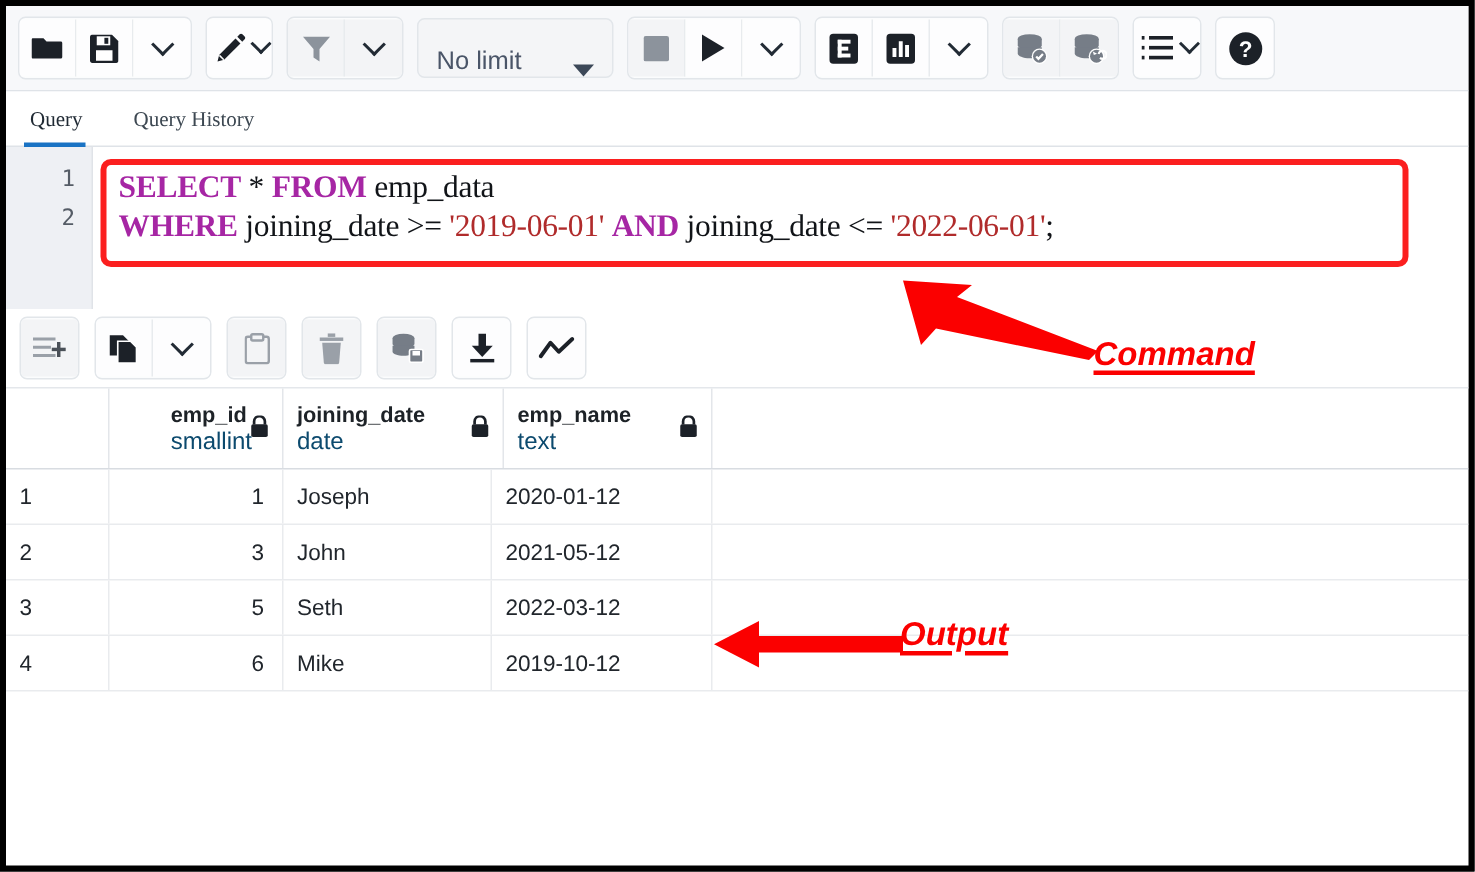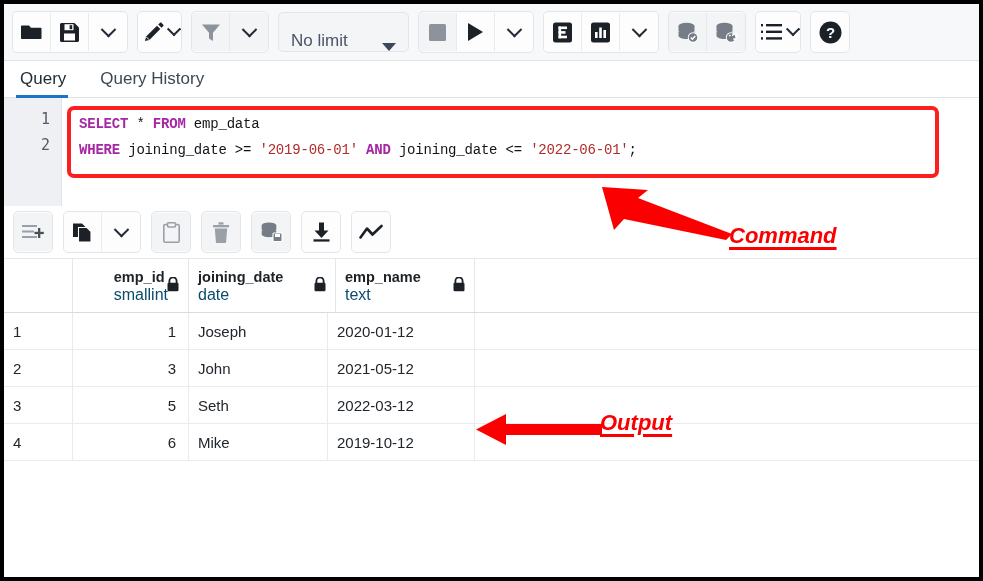--- a/index.html
+++ b/index.html
@@ -90,26 +90,27 @@
   .tabstrip {
     display: flex;
     align-items: flex-end;
     height: 37px;
     background: #ffffff;
     border-bottom: 1px solid #dfe3e8;
     padding-left: 14px;
     box-sizing: border-box;
   }
   .tab {
-    font-size: 17px;
+    font-size: 14px;
     color: #3d4852;
     padding: 0 14px 8px 2px;
     margin-right: 18px;
     position: relative;
     white-space: nowrap;
+    font-family: Liberation Serif, serif;
   }
   .tab.active { color: #1f2933; }
   .tab.active::after {
     content: "";
     position: absolute;
     left: -2px; right: 12px; bottom: -1px;
     height: 3px;
     background: #1a73c4;
   }
 
@@ -141,22 +142,22 @@
     width: 872px;
     height: 72px;
     border: 4px solid #fb1f1f;
     border-radius: 7px;
     background: #ffffff;
     box-sizing: border-box;
     padding: 1px 0 0 8px;
     overflow: hidden;
   }
   .cline {
-    font-family: Liberation Mono, monospace;
-    font-size: 14px;
+    font-family: Liberation Serif, serif;
+    font-size: 21px;
     line-height: 26px;
     white-space: pre;
     color: #111418;
     letter-spacing: -0.2px;
   }
   .kw  { color: #a626a4; font-weight: bold; }
   .str { color: #b02b2b; }
   .op  { color: #111418; }
 
   

